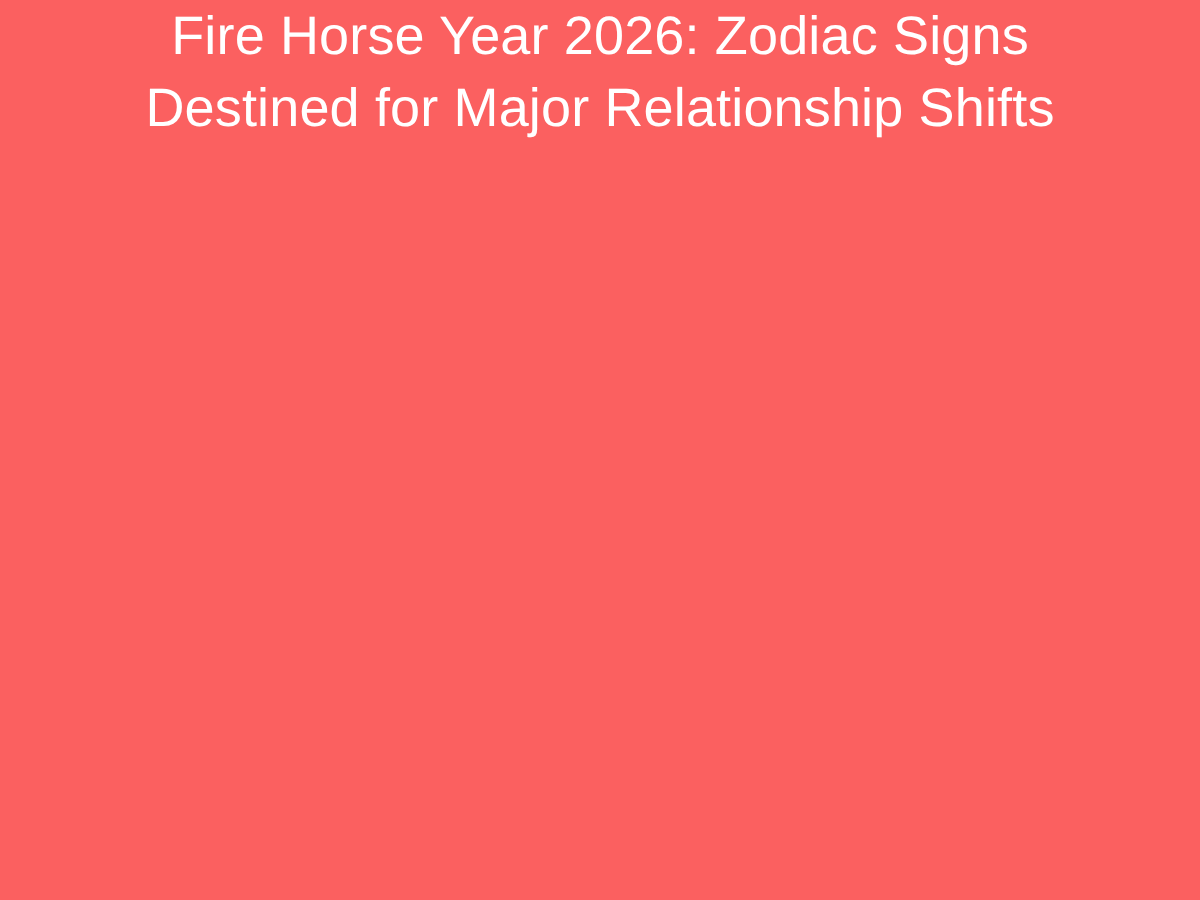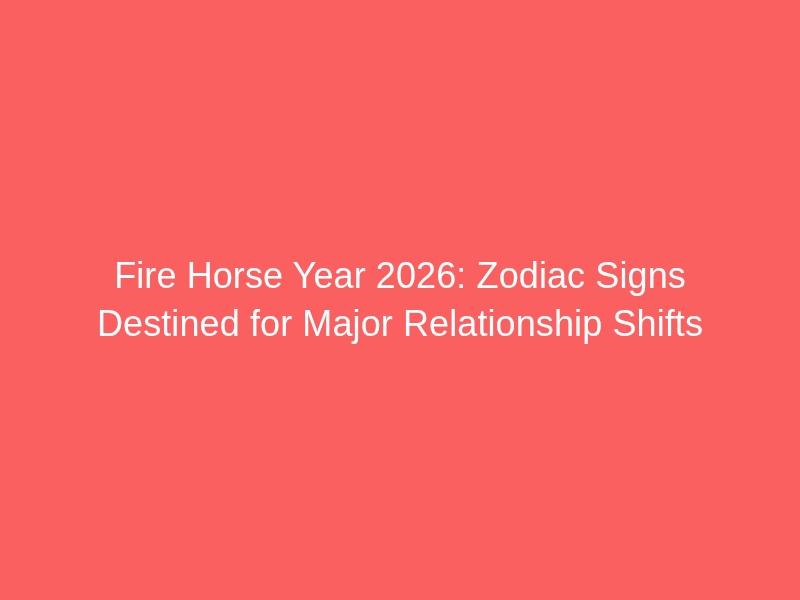--- a/index.html
+++ b/index.html
@@ -16,21 +16,20 @@
     background: #ffffff;
   }
 
   .share-card {
     position: relative;
     box-sizing: border-box;
     width: 800px;
     height: 600px;
     background-color: #fb6060;
     display: flex;
-    align-items: center;
     justify-content: center;
   }
 
   .title-block {
     width: 760px;
     padding: 0 20px;
     box-sizing: border-box;
     text-align: center;
   }
 

